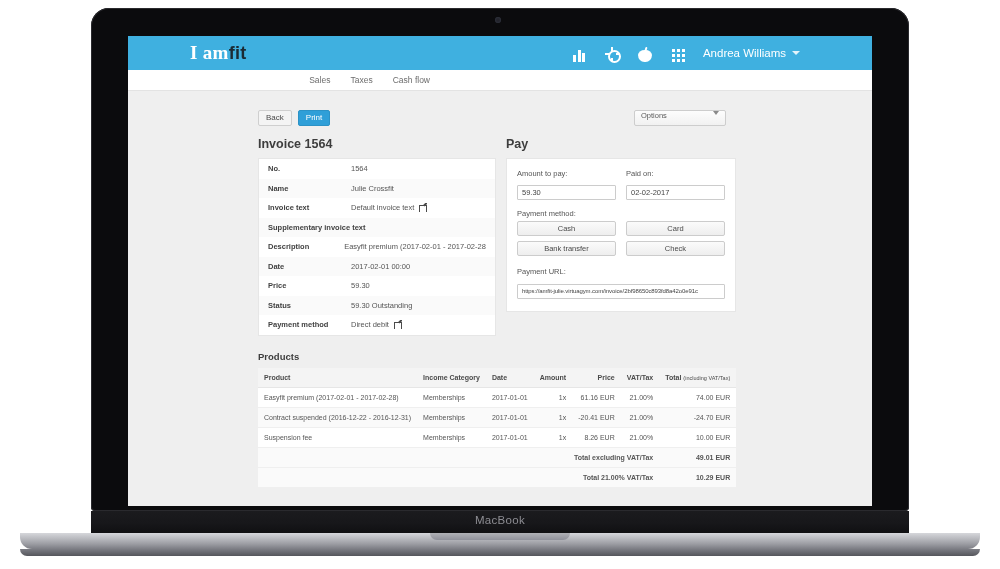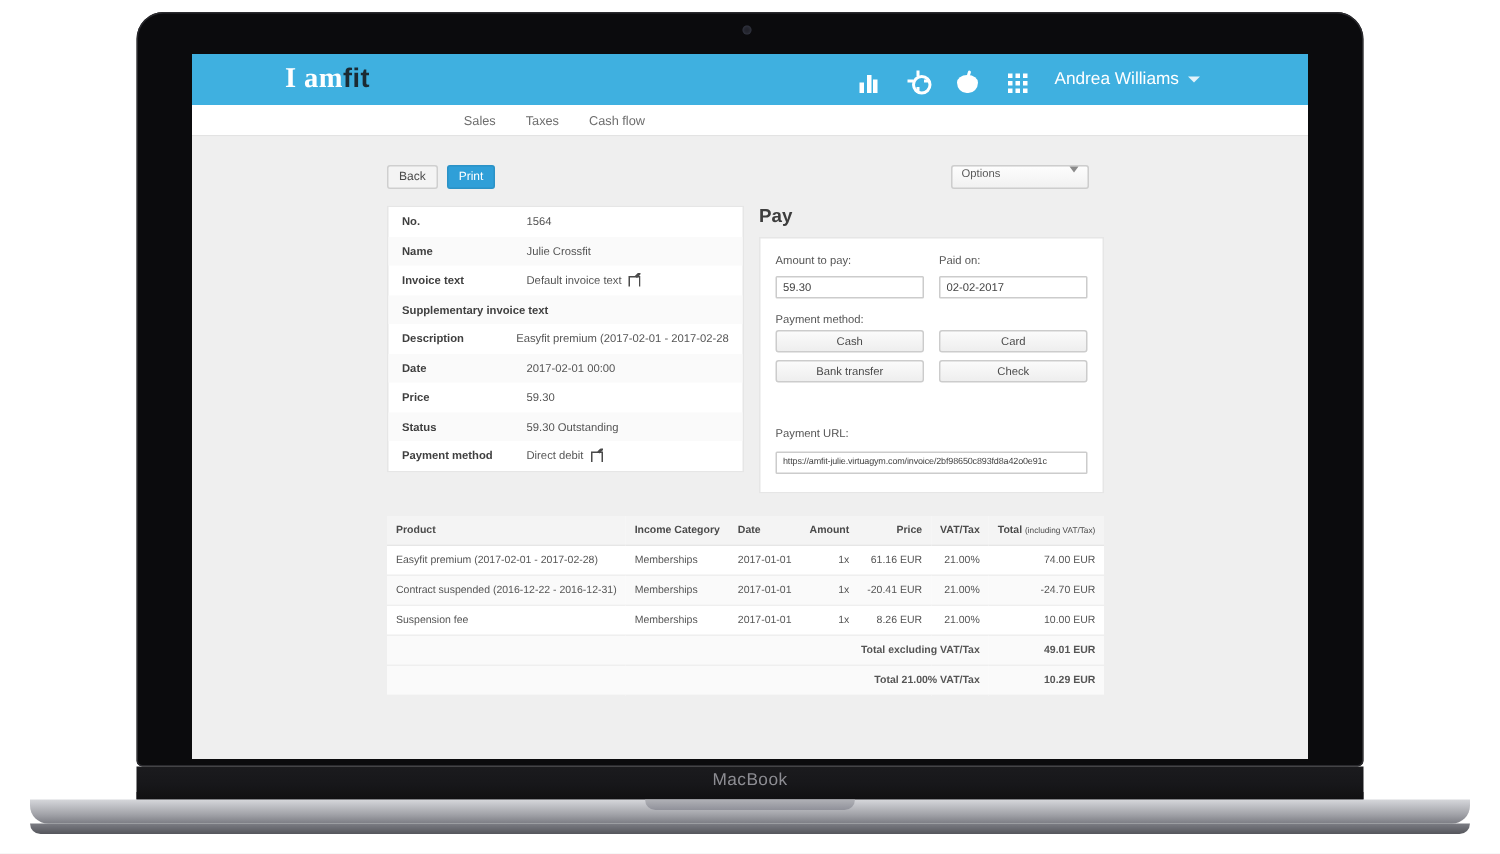--- a/index.html
+++ b/index.html
@@ -381,21 +381,21 @@
     height: 15px;
     background: linear-gradient(to bottom, #fbfbfb, #eeeeee);
     border: 1px solid #cccccc;
     border-radius: 2px;
     font-size: 7.5px;
     color: #4a4a4a;
     display: flex;
     align-items: center;
     justify-content: center;
   }
-  .url-label { margin-top: 29px; }
+  .url-label { margin-top: 11px; }
   #payment-url-input {
     font-size: 6px;
     letter-spacing: -.1px;
   }
 
   
   #products-section {
     padding: 15px 138px 0 130px;
   }
   #products-title {
@@ -513,20 +513,21 @@
         <div class="btn" id="print-button">Print</div>
         <div id="options-select">
           <span>Options</span>
           <span id="options-caret"></span>
         </div>
       </div>
 
       <div id="cols">
 
         <div class="col-left">
+          <div class="section-title">Invoice 1564</div>
 
           <div id="invoice-detail-card">
             <div class="detail-row">
               <div class="detail-label">No.</div>
               <div class="detail-value">
                   <span>1564</span>
                 </div>
             </div>
             <div class="detail-row">
               <div class="detail-label">Name</div>
@@ -604,20 +605,21 @@
               <div class="pay-btn">Check</div>
             </div>
 
             <div class="field-label url-label">Payment URL:</div>
             <input class="text-input" id="payment-url-input" value="https://amfit-julie.virtuagym.com/invoice/2bf98650c893fd8a42o0e91c" style="">
           </div>
         </div>
       </div>
 
       <div id="products-section">
+        <div id="products-title">Products</div>
 
         <table id="products-table">
           <thead>
             <tr>
               <th style="width:34%">Product</th>
               <th style="width:15%">Income Category</th>
               <th style="width:12%">Date</th>
               <th style="width:10%" class="num">Amount</th>
               <th style="width:10%" class="num">Price</th>
               <th style="width:9%" class="num">VAT/Tax</th>

